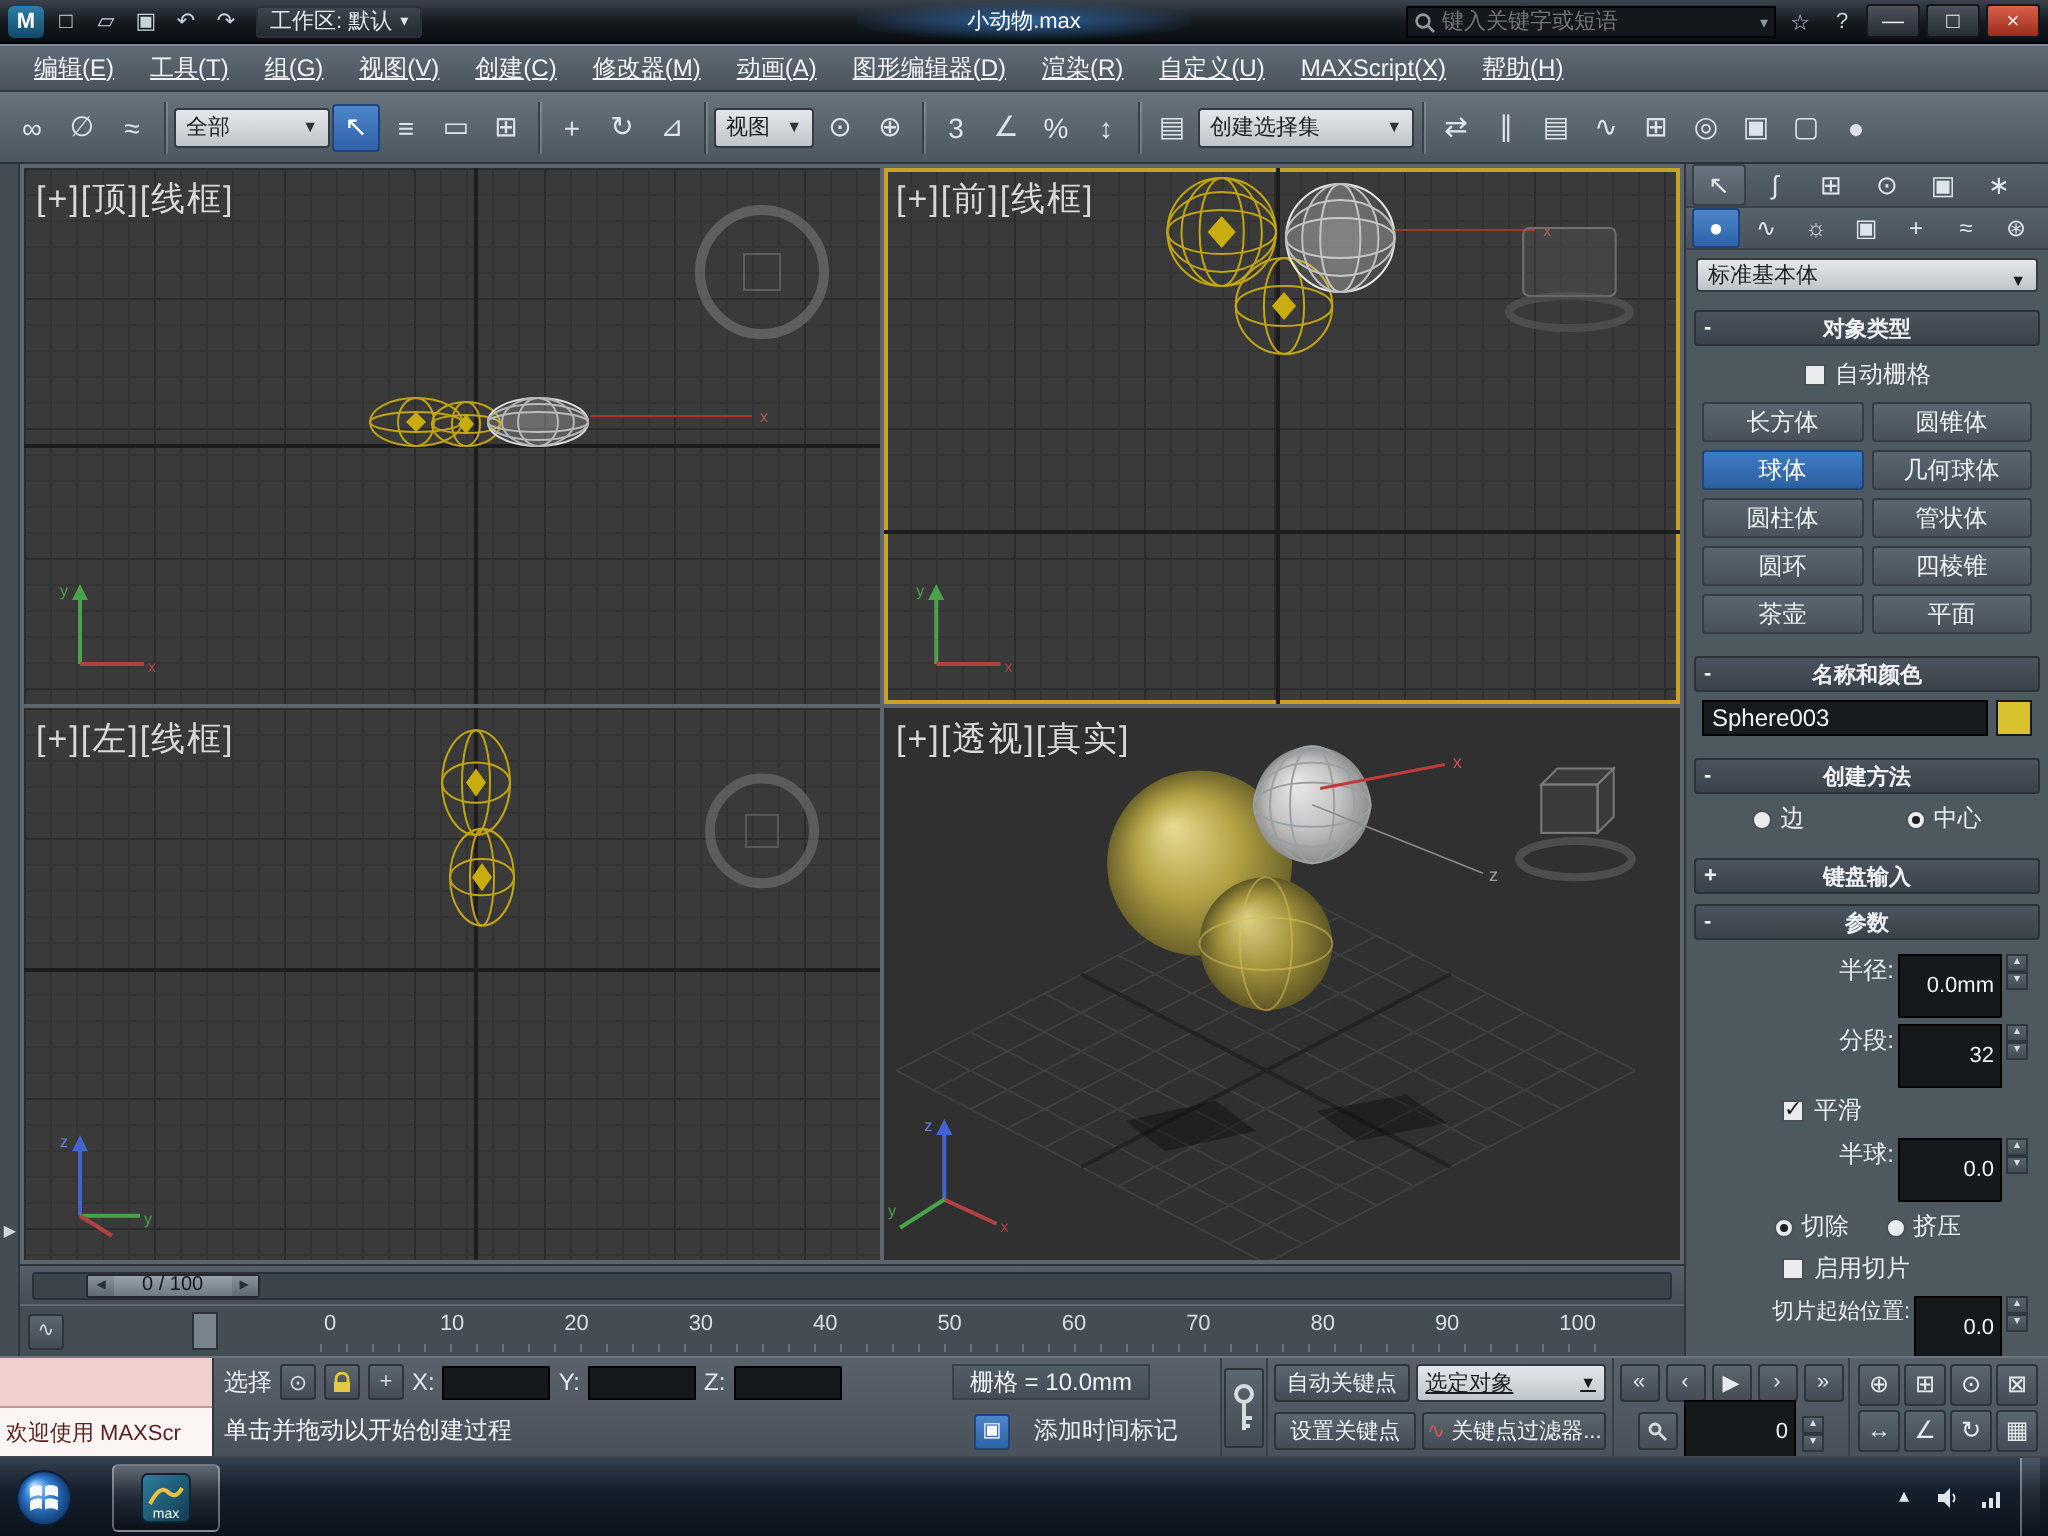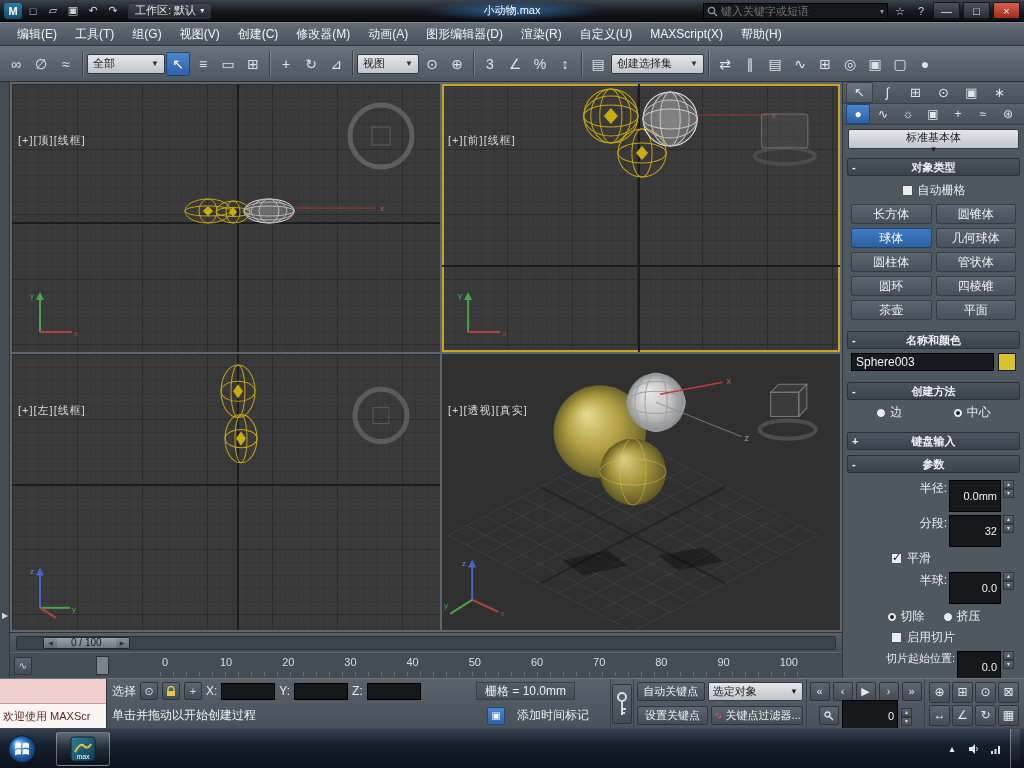--- a/index.html
+++ b/index.html
@@ -13,21 +13,21 @@
   .workspace-dd{display:flex;align-items:center;gap:4px;border:1px solid #2a3138;background:linear-gradient(#3d454e,#23292f);height:16px;padding:0 6px;border-radius:2px;color:#dfe5ea;margin-left:4px;white-space:nowrap;}
   .title-center{position:absolute;left:50%;top:1px;transform:translateX(-50%);color:#fff;padding:2px 55px;background:radial-gradient(ellipse at center,rgba(46,104,168,.9) 0%,rgba(46,104,168,0) 75%);white-space:nowrap;}
   .tb-right{margin-left:auto;display:flex;align-items:flex-end;gap:3px;}
   .search{display:flex;align-items:center;width:185px;height:16px;background:#14181c;border:1px solid #000;padding:0 3px;gap:3px;}
   .search input{flex:1;background:transparent;border:0;outline:0;color:#9aa4ad;font-size:11px;font-family:inherit;min-width:0;}
   .winbtn{width:27px;height:17px;display:flex;align-items:center;justify-content:center;color:#e8edf2;background:linear-gradient(#4a525b,#272d33);border:1px solid #14181c;border-radius:2px;font-size:11px;}
   .winbtn.close{background:linear-gradient(#d9604b,#9c2c1c);}
 
   
   .menubar{height:24px;background:linear-gradient(#636d77,#49525b);display:flex;align-items:center;padding:0 8px;border-top:1px solid #7e8892;border-bottom:1px solid #30373d;}
-  .menu-item{padding:20px 9px;color:#f1f4f7;white-space:nowrap;}
+  .menu-item{padding:20px 9px;color:#f1f4f7;white-space:nowrap;text-decoration:underline;}
 
   
   .toolbar{height:36px;background:linear-gradient(#69737c,#4d575f);display:flex;align-items:center;gap:1px;padding:0 4px;border-bottom:1px solid #2c3238;}
   .ticon{width:24px;height:24px;border-radius:2px;display:flex;align-items:center;justify-content:center;font-size:14px;color:#dde3e8;flex:none;}
   .ticon.active{background:linear-gradient(#4d86cc,#2f62a8);border:1px solid #1d4579;color:#fff;}
   .tsep{width:1px;height:26px;background:#394148;box-shadow:1px 0 0 rgba(255,255,255,.18);margin:0 3px;flex:none;}
   .tdd{height:20px;border:1px solid #333a41;background:linear-gradient(#e4e7ea,#bfc5ca);color:#1a1e22;display:flex;align-items:center;justify-content:space-between;gap:4px;padding:0 5px;font-size:11px;border-radius:2px;flex:none;white-space:nowrap;}
   .tdd .dar{font-size:8px;color:#2c3237;}
 
   
@@ -37,21 +37,21 @@
   .center{flex:1;display:flex;flex-direction:column;min-width:0;}
   .vpgrid{height:550px;display:grid;grid-template-columns:428px 1fr;grid-template-rows:268px 1fr;gap:2px;background:#5d656d;padding:2px;}
   .vp{position:relative;overflow:hidden;background-color:#3a3a3a;background-image:
       linear-gradient(to right,#2c2c2c 1px,transparent 1px),
       linear-gradient(to bottom,#2c2c2c 1px,transparent 1px),
       linear-gradient(to right,#343434 1px,transparent 1px),
       linear-gradient(to bottom,#343434 1px,transparent 1px);
     background-size:65px 65px,65px 65px,13px 13px,13px 13px;}
   .vp.persp{background-image:none;background-color:#303030;}
   .vp.active{outline:2px solid #c9a227;outline-offset:-2px;}
-  .vplabel{position:absolute;top:4px;left:6px;font-size:11px;color:#d8d8d8;z-index:3;letter-spacing:1px;margin-top:45px;}
+  .vplabel{position:absolute;top:4px;left:6px;font-size:17px;color:#d8d8d8;z-index:3;letter-spacing:1px;}
   .vp svg{position:absolute;inset:0;width:100%;height:100%;}
 
   
   .timeline{height:20px;background:linear-gradient(#565f68,#454e56);border-top:1px solid #2e343a;display:flex;align-items:center;padding:0 6px;}
   .tl-track{flex:1;height:14px;background:#3c444b;border:1px solid #2a3036;border-radius:2px;position:relative;}
   .tl-thumb{position:absolute;left:26px;top:0;height:12px;display:flex;align-items:stretch;background:linear-gradient(#99a2aa,#6f7982);border:1px solid #23292e;border-radius:2px;color:#12161a;font-size:10px;}
   .tl-thumb .cap{width:13px;display:flex;align-items:center;justify-content:center;font-size:6px;color:#2a3036;background:linear-gradient(#8a939b,#5f6972);}
   .tl-thumb .lab{padding:0 14px;display:flex;align-items:center;white-space:nowrap;}
   .trackbar{height:26px;background:#454d54;border-top:1px solid #5d656d;position:relative;display:flex;align-items:center;}
   .tb-btn{width:18px;height:18px;margin-left:4px;background:linear-gradient(#5c666f,#434c54);border:1px solid #2e343a;border-radius:2px;display:flex;align-items:center;justify-content:center;color:#d6dbe0;font-size:10px;flex:none;}
@@ -60,21 +60,21 @@
   .ticks span{min-width:10px;text-align:center;}
   .trackbar::after{content:"";position:absolute;left:150px;right:44px;bottom:2px;height:4px;background:repeating-linear-gradient(90deg,#6a737a 0 1px,transparent 1px 13px);}
 
   
   .cpanel{width:182px;background:#4e585f;border-left:1px solid #2f363c;display:flex;flex-direction:column;flex:none;font-size:12px;overflow:hidden;}
   .cp-tabs,.cp-cats{display:flex;align-items:center;height:25px;padding:0 3px;gap:1px;background:linear-gradient(#58626b,#49525a);border-bottom:1px solid #3a4147;}
   .cptab{width:27px;height:21px;display:flex;align-items:center;justify-content:center;color:#dfe5ea;font-size:13px;border-radius:2px;}
   .cptab.on{background:linear-gradient(#6a747e,#525c65);border:1px solid #394148;}
   .cpcat{width:24px;height:20px;display:flex;align-items:center;justify-content:center;color:#dfe5ea;font-size:12px;border-radius:2px;}
   .cpcat.on{background:linear-gradient(#4d86cc,#2f62a8);border:1px solid #1d4579;color:#fff;}
-  .cp-combo{height:20px;margin:4px 5px;border:1px solid #333a41;background:linear-gradient(#e4e7ea,#bfc5ca);color:#1a1e22;display:flex;align-items:center;justify-content:space-between;padding:0 5px;font-size:11px;border-radius:2px;flex-direction:column;}
+  .cp-combo{height:20px;margin:4px 5px;border:1px solid #333a41;background:linear-gradient(#e4e7ea,#bfc5ca);color:#1a1e22;display:flex;align-items:flex-end;justify-content:space-between;padding:0 5px;font-size:11px;border-radius:2px;}
   .roll{margin:5px 4px 0;}
   .roll-h{height:18px;background:linear-gradient(#4b545c,#3a424a);border:1px solid #2c3238;border-radius:2px;display:flex;align-items:center;padding:0 4px;color:#eef1f4;font-weight:bold;font-size:11px;position:relative;}
   .roll-h .pm{width:10px;text-align:left;font-weight:bold;}
   .roll-h .rt{position:absolute;left:0;right:0;text-align:center;font-weight:bold;}
   .roll-b{padding:4px 4px 6px;}
   .chk{display:flex;align-items:center;gap:5px;justify-content:center;margin:2px 0 5px;color:#e9edf0;}
   .chk.left{justify-content:flex-start;margin-left:40px;}
   .box{width:11px;height:11px;background:#e9ebed;border:1px solid #4a4f54;display:inline-block;position:relative;flex:none;}
   .box.on::after{content:"✓";position:absolute;left:0;top:-3px;font-size:11px;color:#14181c;font-weight:bold;}
   .btngrid{display:grid;grid-template-columns:1fr 1fr;gap:4px;}
@@ -106,21 +106,21 @@
   .cin{width:54px;height:17px;background:#15191c;border:1px solid #000;flex:none;color:#eef2f5;font-size:11px;padding:0 3px;outline:0;font-family:inherit;}
   .gridbox{height:18px;border:1px solid #394148;background:linear-gradient(#525c65,#454e56);display:flex;align-items:center;padding:0 8px;white-space:nowrap;margin-left:auto;margin-right:30px;color:#eef2f5;}
   .prompt{white-space:nowrap;overflow:hidden;color:#f0f3f6;}
   .bluebtn{width:18px;height:18px;border-radius:2px;background:linear-gradient(#4d86cc,#2f62a8);border:1px solid #1d4579;color:#fff;display:flex;align-items:center;justify-content:center;font-size:10px;flex:none;}
   .timetag{height:18px;display:flex;align-items:center;padding:0 8px;white-space:nowrap;color:#e9edf0;margin-right:8px;}
   .keybig{width:24px;display:flex;align-items:center;justify-content:center;border-left:1px solid #394148;border-right:1px solid #394148;flex:none;}
   .keybig .kb{width:20px;height:40px;background:linear-gradient(#5c666f,#434c54);border:1px solid #2e343a;border-radius:2px;display:flex;align-items:center;justify-content:center;}
   .anim{width:172px;display:flex;flex-direction:column;flex:none;}
   .arow{height:25px;display:flex;align-items:center;gap:3px;padding:0 3px;}
   .abtn{height:19px;flex:1;background:linear-gradient(#5c666f,#434c54);border:1px solid #2e343a;border-radius:2px;display:flex;align-items:center;justify-content:center;color:#eef2f5;font-size:11px;white-space:nowrap;}
-  .seldd{height:19px;flex:1.3;border:1px solid #333a41;background:linear-gradient(#e4e7ea,#bfc5ca);color:#1a1e22;display:flex;align-items:center;justify-content:space-between;padding:0 4px;font-size:11px;border-radius:2px;white-space:nowrap;}
+  .seldd{height:19px;flex:1.3;border:1px solid #333a41;background:linear-gradient(#e4e7ea,#bfc5ca);color:#1a1e22;display:flex;align-items:center;justify-content:space-between;padding:0 4px;font-size:11px;border-radius:2px;white-space:nowrap;text-decoration:underline;}
   .playb{width:118px;display:flex;flex-direction:column;flex:none;border-left:1px solid #394148;}
   .pbtn{width:20px;height:19px;background:linear-gradient(#5c666f,#434c54);border:1px solid #2e343a;border-radius:2px;display:flex;align-items:center;justify-content:center;color:#e4e9ed;font-size:11px;flex:none;}
   .navs{width:100px;display:flex;flex-wrap:wrap;align-content:center;gap:2px;padding:2px 4px;border-left:1px solid #394148;flex:none;}
   .nbtn{width:21px;height:21px;background:linear-gradient(#5c666f,#434c54);border:1px solid #2e343a;border-radius:2px;display:flex;align-items:center;justify-content:center;color:#e4e9ed;font-size:12px;}
 
   
   .taskbar{height:40px;background:linear-gradient(#3a4document65,#16202c 40%,#0b121b);background:linear-gradient(#33404f,#16202c 40%,#0b121b);border-top:1px solid rgba(255,255,255,.22);display:flex;align-items:center;padding:0 2px;}
   .orb{width:40px;height:38px;display:flex;align-items:center;justify-content:center;flex:none;}
   .taskbtn{width:54px;height:34px;margin-left:14px;border:1px solid rgba(255,255,255,.35);border-radius:3px;background:linear-gradient(rgba(255,255,255,.25),rgba(255,255,255,.06) 50%,rgba(0,0,0,.15));display:flex;align-items:center;justify-content:center;flex:none;}
   .tray{margin-left:auto;display:flex;align-items:center;gap:6px;padding-right:2px;height:100%;}
@@ -187,34 +187,34 @@
     </span>
     <span class="ticon active">↖</span>
     <span class="ticon">≡</span>
     <span class="ticon">▭</span>
     <span class="ticon">⊞</span>
     <span class="tsep"></span>
     <span class="ticon">+</span>
     <span class="ticon">↻</span>
     <span class="ticon">⊿</span>
     <span class="tsep"></span>
-    <span class="tdd" style="width:62px;">
+    <span class="tdd" style="width:50px;">
       <span>视图</span>
         <span class="dar">▼</span>
     </span>
     <span class="ticon">⊙</span>
     <span class="ticon">⊕</span>
     <span class="tsep"></span>
     <span class="ticon">3</span>
     <span class="ticon">∠</span>
     <span class="ticon">%</span>
     <span class="ticon">↕</span>
     <span class="tsep"></span>
     <span class="ticon">▤</span>
-    <span class="tdd" style="width:93px;text-align:right;">
+    <span class="tdd" style="width:108px;text-align:right;">
       <span>创建选择集</span>
         <span class="dar">▼</span>
     </span>
     <span class="tsep"></span>
     <span class="ticon">⇄</span>
     <span class="ticon">∥</span>
     <span class="ticon">▤</span>
     <span class="ticon">∿</span>
     <span class="ticon">⊞</span>
     <span class="ticon">◎</span>

